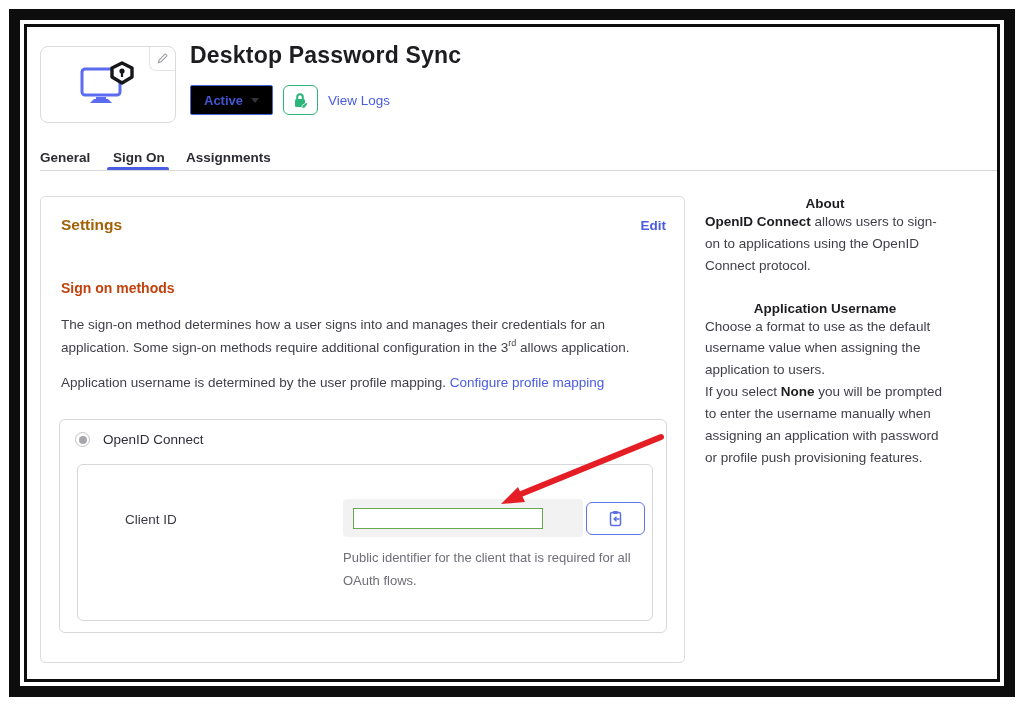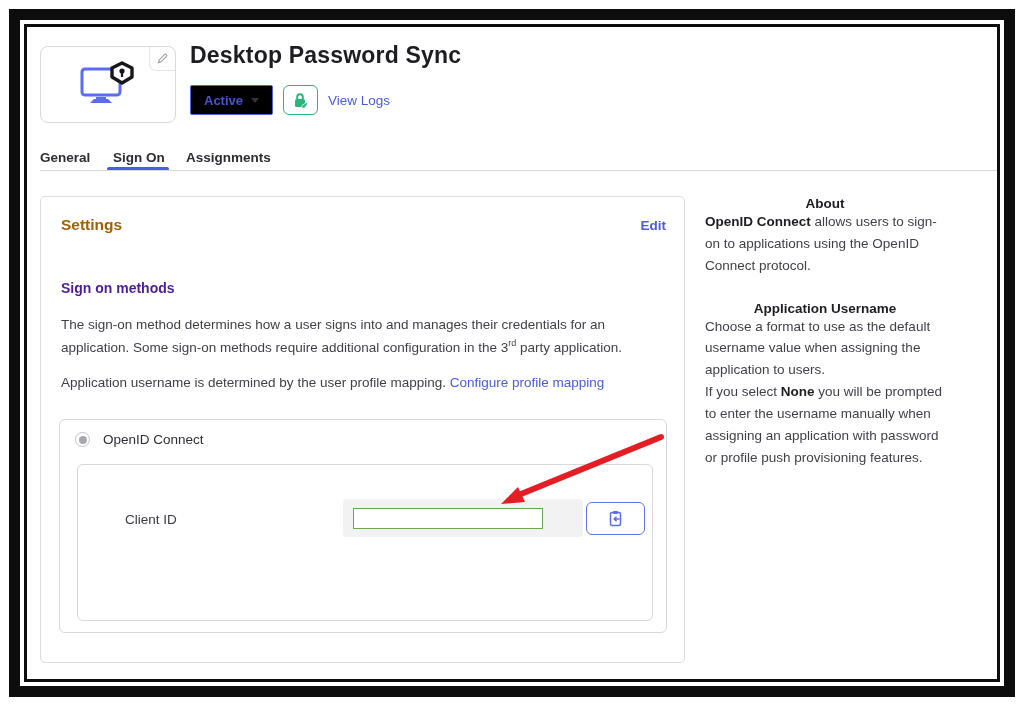--- a/index.html
+++ b/index.html
@@ -38,21 +38,21 @@
   .tab-assignments { left:186px; }
   .tab-underline { position:absolute; left:107px; top:167px; width:62px; height:4px;
     background:#4a5ce0; border-radius:2px; }
   .tabs-rule { position:absolute; left:40px; top:170px; width:958px; height:1px; background:#d8d8dd; }
 
   
   .card { position:absolute; left:40px; top:196px; width:645px; height:467px;
     border:1px solid #dcdce2; border-radius:5px; background:#fff; }
   .card-title { position:absolute; left:20px; top:19px; font-size:15.5px; font-weight:bold; color:#a16207; }
   .edit-link { position:absolute; right:18px; top:21px; font-size:13.5px; font-weight:bold; }
-  .section-title { position:absolute; left:20px; top:83px; font-size:14px; font-weight:bold; color:#4c1d95; }
+  .section-title { position:absolute; left:20px; top:83px; font-size:14px; font-weight:bold; color:#c2410c; }
   .body-p { position:absolute; left:20px; width:608px; font-size:13.5px; line-height:1.65;
     color:#3f3f48; }
   .p1 { top:117px; }
   .p2 { top:175px; }
   sup { font-size:9px; }
 
   .method-box { position:absolute; left:18px; top:222px; width:608px; height:214px;
     border:1px solid #d7d7dc; border-radius:6px; background:#fff; }
   .radio-row { position:absolute; left:15px; top:12px; display:flex; align-items:center; gap:13px; }
   .radio { width:15px; height:15px; border-radius:50%; border:1.5px solid #c2c2c8;
@@ -125,21 +125,21 @@
   <div class="tab tab-signon">Sign On</div>
   <div class="tab tab-assignments">Assignments</div>
   <div class="tab-underline"></div>
   <div class="tabs-rule"></div>
 
   <div class="card">
     <div class="card-title">Settings</div>
     <a class="link edit-link">Edit</a>
     <div class="section-title">Sign on methods</div>
 
-    <p class="body-p p1"><span>The sign-on method determines how a user signs into and manages their credentials for an application. Some sign-on methods require additional configuration in the 3</span><sup>rd</sup><span> party application.</span></p>
+    <p class="body-p p1"><span>The sign-on method determines how a user signs into and manages their credentials for an application. Some sign-on methods require additional configuration in the 3</span><sup>rd</sup><span> allows application.</span></p>
 
     <p class="body-p p2"><span>Application username is determined by the user profile mapping. </span><a class="link">Configure profile mapping</a></p>
 
     <div class="method-box">
       <div class="radio-row">
         <span class="radio">
             <span class="dot"></span>
           </span>
         <span class="radio-label">OpenID Connect</span>
       </div>
@@ -149,20 +149,21 @@
         <div class="value-wrap">
           <div class="redaction"></div>
         </div>
         <div class="copy-btn">
           <svg width="15" height="17" viewBox="0 0 15 17">
             <rect x="2.5" y="2.5" width="10" height="13" rx="1.5" fill="none" stroke="#5b6fe3" stroke-width="1.5"></rect>
             <rect x="5" y="1" width="5" height="3" rx="1" fill="#5b6fe3"></rect>
             <path d="M11.5 9 h-5 M8.5 6.8 L6.2 9 L8.5 11.2" fill="none" stroke="#5b6fe3" stroke-width="1.4"></path>
           </svg>
         </div>
+        <div class="helper">Public identifier for the client that is required for all OAuth flows.</div>
       </div>
     </div>
   </div>
 
   <div class="sidebar">
     <div class="sb-h">About</div>
     <p class="sb-p"><span class="bold">OpenID Connect</span><span> allows users to sign-on to applications using the OpenID Connect protocol.</span></p>
     <div class="sb-h sb-h2">Application Username</div>
     <p class="sb-p">Choose a format to use as the default username value when assigning the application to users.</p>
     <p class="sb-p"><span>If you select </span><span class="bold">None</span><span> you will be prompted to enter the username manually when assigning an application with password or profile push provisioning features.</span></p>

